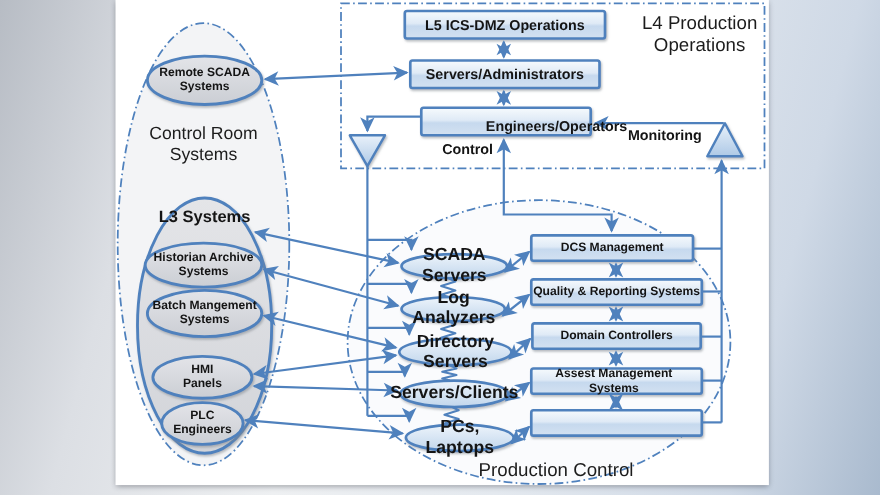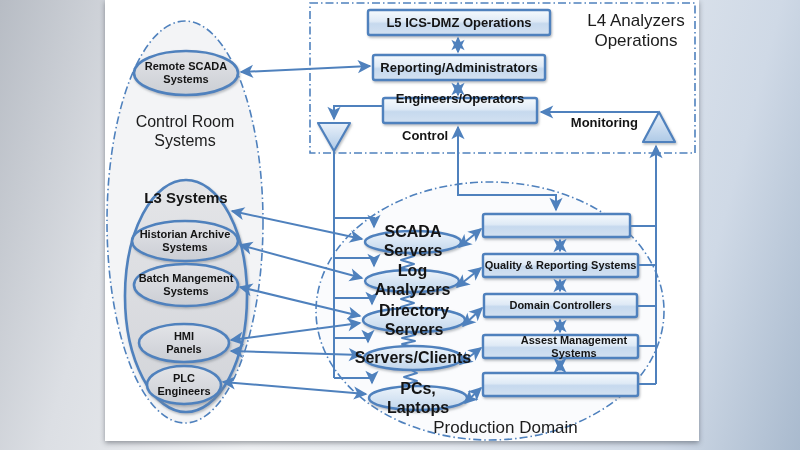--- a/index.html
+++ b/index.html
@@ -151,23 +151,23 @@
 
     <g fill="none" stroke="#4f81bd" stroke-width="1.9" stroke-linejoin="round">
       <path d="M408,253 L414,256 L401,260 L414,264 L401,268 L408,270"></path>
       <path d="M408,292 L414,295 L401,299 L414,303 L401,307 L408,308"></path>
       <path d="M409,332 L415,335 L402,338 L415,341 L402,344 L409,346"></path>
       <path d="M411,370 L417,373 L404,377 L417,381 L404,385 L411,387"></path>
     </g>
   </svg>
 
   <div class="lbl fs13" style="left:368px;top:10px;width:182px;height:25px;border-radius:11px;">L5 ICS-DMZ Operations</div>
-  <div class="lbl fs13" style="left:373px;top:55px;width:172px;height:25px;">Reporting/Administrators</div>
-  <div class="lbl fs13" style="left:383px;top:82px;width:154px;height:33px;">Engineers/Operators</div>
-  <div class="lbl group-lbl" style="left:580px;top:9px;width:112px;height:44px;font-size:17px;">L4 Analyzers
+  <div class="lbl fs13" style="left:373px;top:55px;width:172px;height:25px;">Servers/Administrators</div>
+  <div class="lbl fs13" style="left:383px;top:98px;width:154px;height:33px;padding-left:46px;">Engineers/Operators</div>
+  <div class="lbl group-lbl" style="left:580px;top:9px;width:112px;height:44px;font-size:17px;">L4 Production
 Operations</div>
   <div class="lbl fs13 left-al" style="left:354px;top:128px;width:60px;height:16px;">Control</div>
   <div class="lbl fs13 right-al" style="left:564px;top:115px;width:74px;height:16px;">Monitoring</div>
 
   <div class="lbl fs11" style="left:134px;top:55px;width:104px;height:36px;">Remote SCADA
 Systems</div>
   <div class="lbl group-lbl" style="left:126px;top:111px;width:118px;height:42px;font-size:16px;">Control Room
 Systems</div>
   <div class="lbl" style="left:141px;top:188px;width:90px;height:20px;font-size:15px;">L3 Systems</div>
   <div class="lbl fs11" style="left:132px;top:226px;width:106px;height:30px;">Historian Archive
@@ -178,18 +178,19 @@
 Panels</div>
   <div class="lbl fs11" style="left:147px;top:371px;width:74px;height:28px;">PLC
 Engineers</div>
 
   <div class="lbl fs12" style="left:365px;top:232px;width:96px;height:20px;">SCADA Servers</div>
   <div class="lbl fs12" style="left:365px;top:271px;width:95px;height:20px;">Log Analyzers</div>
   <div class="lbl fs12" style="left:363px;top:310px;width:102px;height:21px;">Directory Servers</div>
   <div class="lbl fs12" style="left:364px;top:348px;width:98px;height:21px;">Servers/Clients</div>
   <div class="lbl fs12" style="left:369px;top:388px;width:98px;height:21px;">PCs, Laptops</div>
 
+  <div class="lbl fs11" style="left:483px;top:214px;width:147px;height:23px;">DCS Management</div>
   <div class="lbl fs11" style="left:483px;top:254px;width:155px;height:23px;">Quality &amp; Reporting Systems</div>
   <div class="lbl fs11" style="left:484px;top:294px;width:153px;height:23px;">Domain Controllers</div>
-  <div class="lbl fs11" style="left:483px;top:335px;width:150px;height:23px;margin-left:16px;">Assest Management Systems</div>
+  <div class="lbl fs11" style="left:483px;top:335px;width:150px;height:23px;">Assest Management Systems</div>
 
-  <div class="lbl group-lbl" style="left:428px;top:417px;width:155px;height:22px;font-size:17px;">Production Domain</div>
+  <div class="lbl group-lbl" style="left:428px;top:417px;width:155px;height:22px;font-size:17px;">Production Control</div>
 </div>
 
 </body></html>

